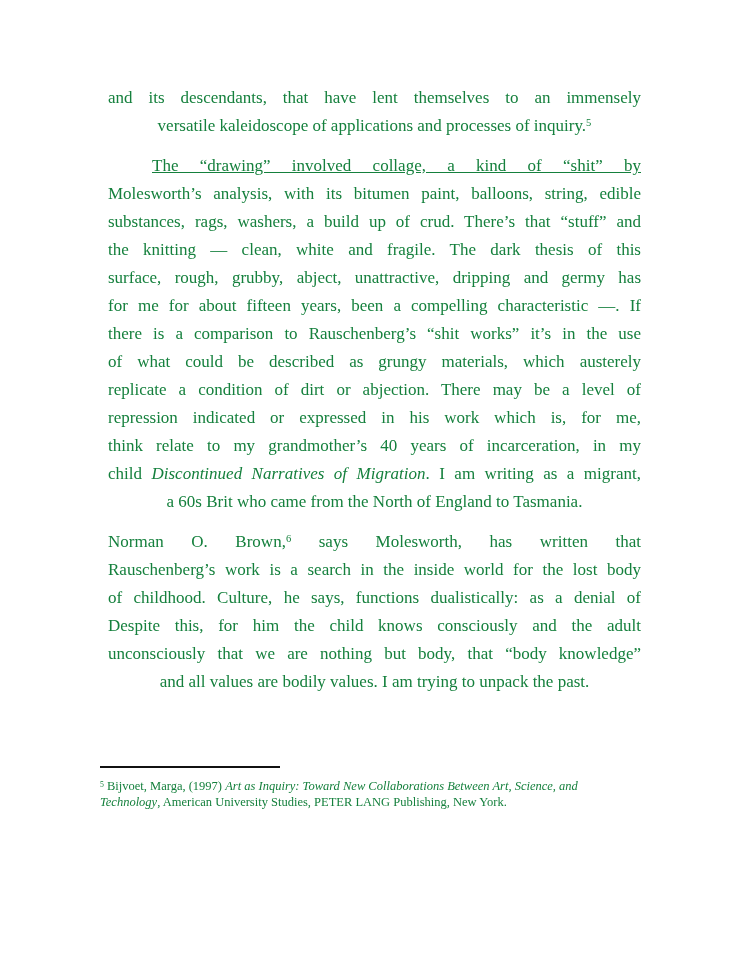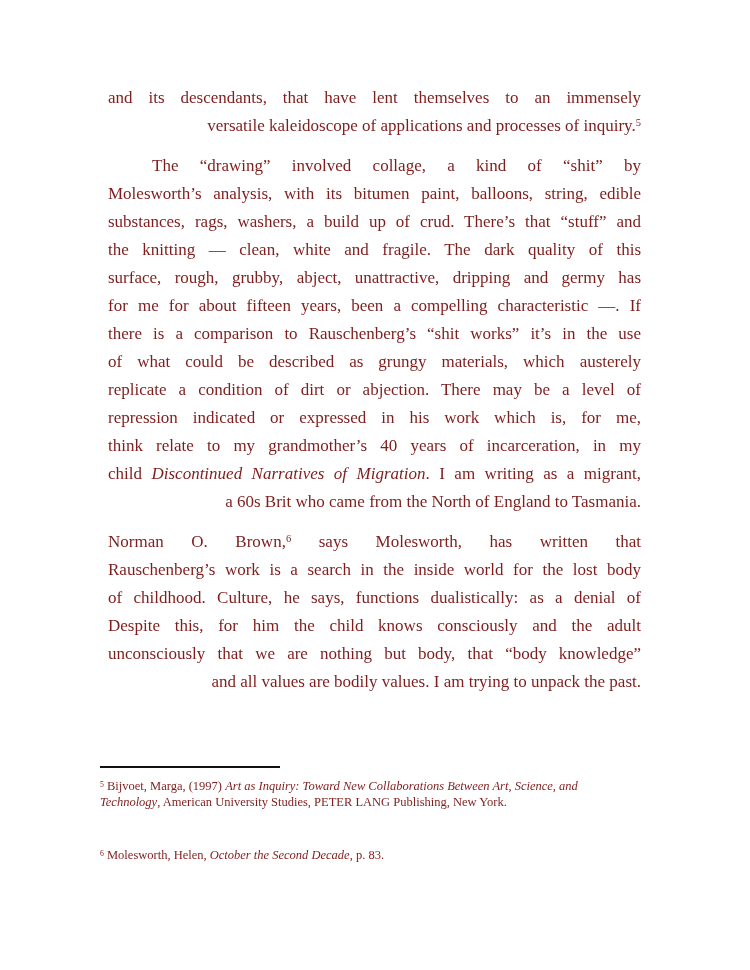--- a/index.html
+++ b/index.html
@@ -7,44 +7,45 @@
     margin: 0;
     padding: 0;
     background: #ffffff;
   }
   .page {
     position: relative;
     width: 750px;
     height: 970px;
     background: #ffffff;
     font-family: "Liberation Serif", "DejaVu Serif", serif;
-    color: #7f1d1d;
+    color: #15803d;
     overflow: hidden;
   }
   .text-block {
     position: absolute;
     left: 108px;
     top: 84px;
     width: 533px;
   }
   .para {
     margin: 0 0 12px 0;
   }
   .line {
     font-size: 17px;
     line-height: 28px;
     white-space: normal;
-    text-align: right;
+    text-align: center;
   }
   .line.j {
     text-align: justify;
     text-align-last: justify;
   }
   .line.indent {
     padding-left: 44px;
+    text-decoration: underline;
   }
   sup {
     font-size: 62%;
     vertical-align: baseline;
     position: relative;
     top: -0.45em;
     line-height: 0;
   }
   .footnote-area {
     position: absolute;
@@ -73,21 +74,21 @@
 <div class="page">
   <div class="text-block">
       <div class="para">
         <div class="line j"><span>and its descendants, that have lent themselves to an immensely</span></div>
         <div class="line"><span>versatile kaleidoscope of applications and processes of inquiry.</span><sup>5</sup></div>
       </div>
       <div class="para">
         <div class="line j indent"><span>The “drawing” involved collage, a kind of “shit” by</span></div>
         <div class="line j"><span>Molesworth’s analysis, with its bitumen paint, balloons, string, edible</span></div>
         <div class="line j"><span>substances, rags, washers, a build up of crud. There’s that “stuff” and</span></div>
-        <div class="line j"><span>the knitting — clean, white and fragile. The dark quality of this</span></div>
+        <div class="line j"><span>the knitting — clean, white and fragile. The dark thesis of this</span></div>
         <div class="line j"><span>surface, rough, grubby, abject, unattractive, dripping and germy has</span></div>
         <div class="line j"><span>for me for about fifteen years, been a compelling characteristic —. If</span></div>
         <div class="line j"><span>there is a comparison to Rauschenberg’s “shit works” it’s in the use</span></div>
         <div class="line j"><span>of what could be described as grungy materials, which austerely</span></div>
         <div class="line j"><span>replicate a condition of dirt or abjection. There may be a level of</span></div>
         <div class="line j"><span>repression indicated or expressed in his work which is, for me,</span></div>
         <div class="line j"><span>think relate to my grandmother’s 40 years of incarceration, in my</span></div>
         <div class="line j"><span>child </span><i>Discontinued Narratives of Migration</i><span>. I am writing as a migrant,</span></div>
         <div class="line"><span>a 60s Brit who came from the North of England to Tasmania.</span></div>
       </div>
@@ -97,16 +98,15 @@
         <div class="line j"><span>of childhood. Culture, he says, functions dualistically: as a denial of</span></div>
         <div class="line j"><span>Despite this, for him the child knows consciously and the adult</span></div>
         <div class="line j"><span>unconsciously that we are nothing but body, that “body knowledge”</span></div>
         <div class="line"><span>and all values are bodily values. I am trying to unpack the past.</span></div>
       </div>
     </div>
   <div class="footnote-area">
     <div class="fn-sep"></div>
     <div>
         <div class="footnote"><sup>5</sup><span> Bijvoet, Marga, (1997) </span><i>Art as Inquiry: Toward New Collaborations Between Art, Science, and Technology</i><span>, American University Studies, PETER LANG Publishing, New York.</span></div>
-        <div class="footnote"><sup>6</sup><span> Molesworth, Helen, </span><i>October the Second Decade</i><span>, p. 83.</span></div>
       </div>
   </div>
 </div>
 
 </body></html>

